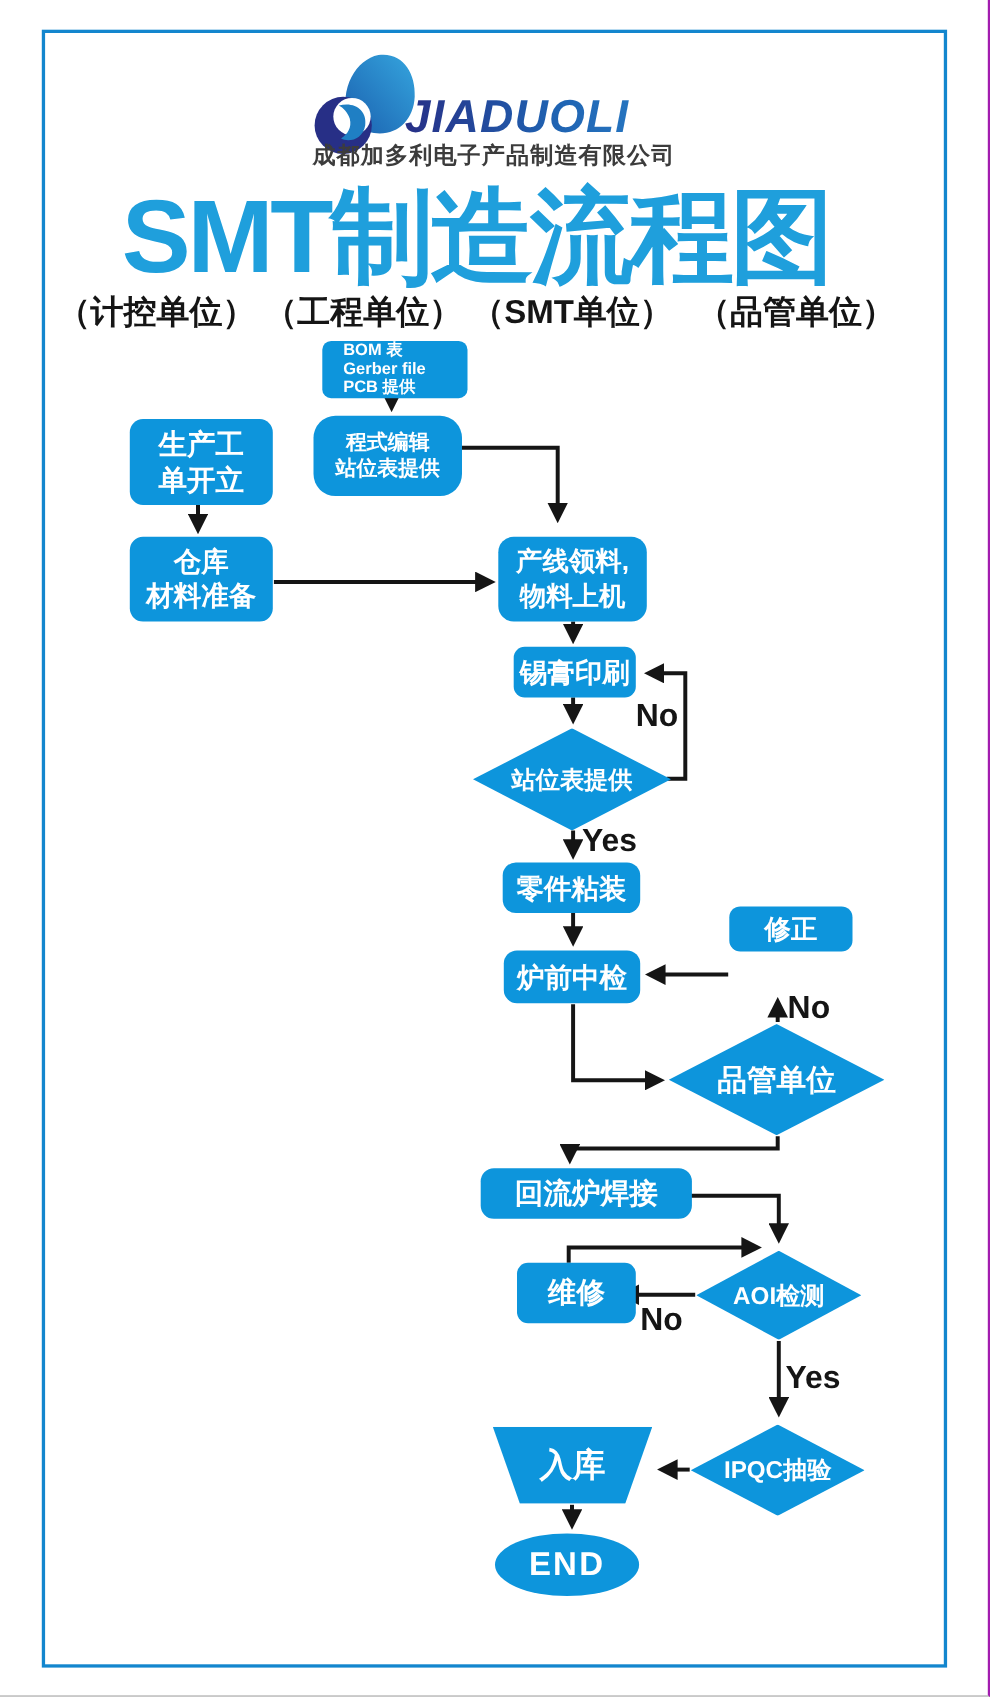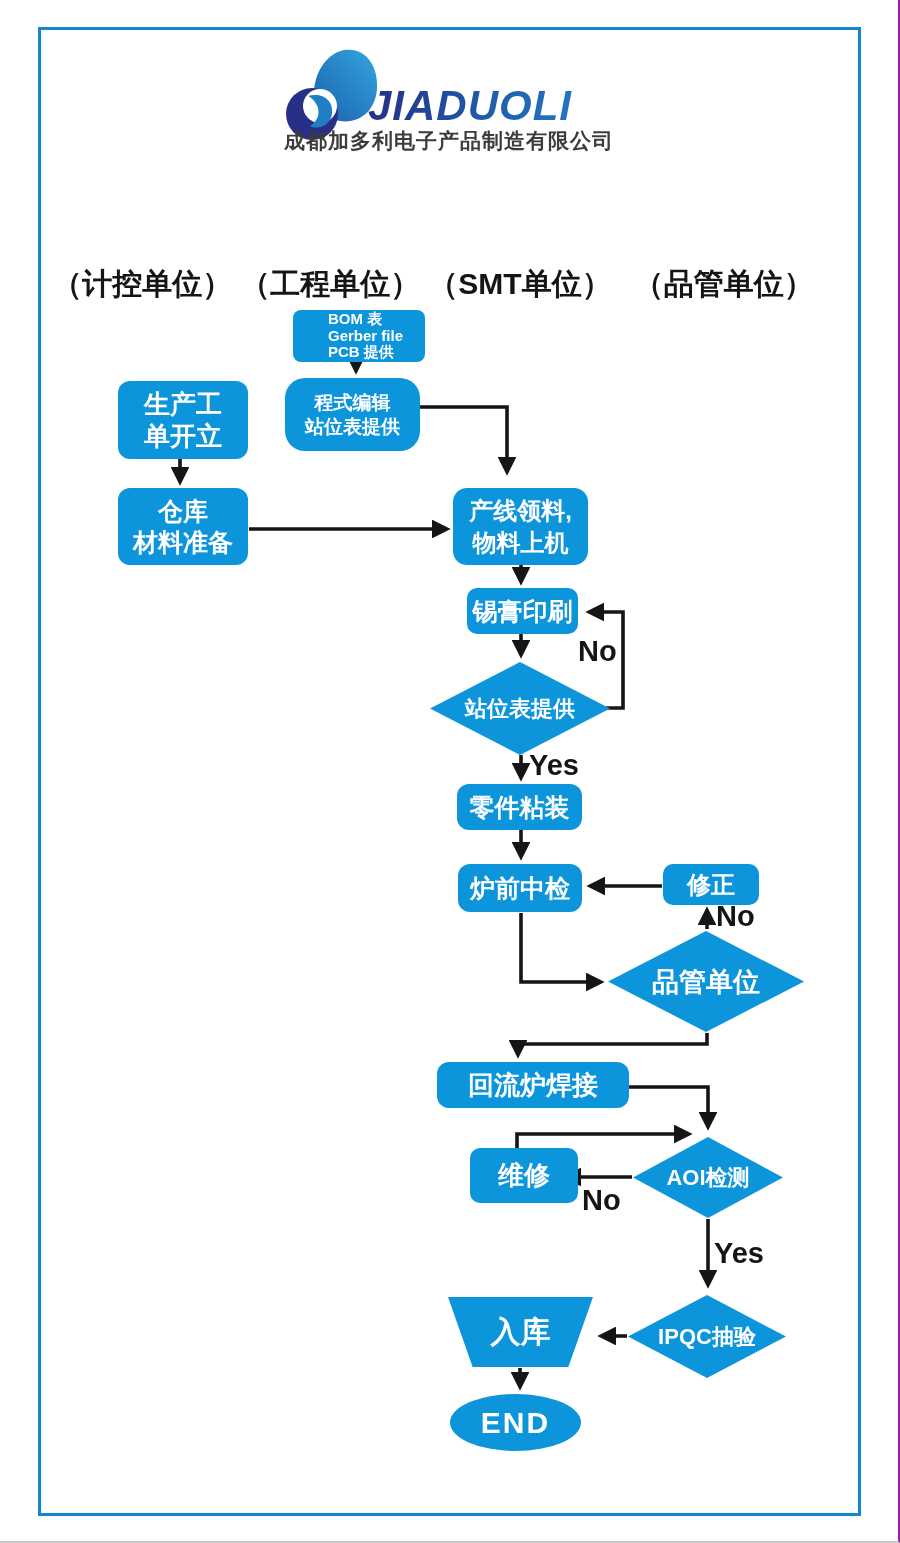--- a/index.html
+++ b/index.html
@@ -63,20 +63,21 @@
         <stop offset="1" stop-color="#35a5de"></stop>
       </linearGradient>
     </defs>
     <path d="M38,66 C30,36 46,10 66,6 C88,3 100,22 99,44 C98,66 82,80 62,77 C52,75 43,72 38,66 Z" fill="url(#lg1)"></path>
     <circle cx="34" cy="70" r="26" fill="#272F86"></circle>
     <circle cx="42" cy="62" r="17" fill="#ffffff"></circle>
     <path d="M30,52 C44,48 56,56 54,70 C52,82 40,86 32,82 C38,78 42,72 40,64 C38,58 34,54 30,52 Z" fill="#1f7fc4"></path>
   </svg>
   <div id="logo-text">JIADUOLI</div>
   <div id="company-name">成都加多利电子产品制造有限公司</div>
+  <div id="main-title">SMT制造流程图</div>
   <div id="units-row">
     <span class="unit">（计控单位）</span>
     <span class="unit">（工程单位）</span>
     <span class="unit">（SMT单位）</span>
     <span class="unit">（品管单位）</span>
   </div>
 
   <svg id="connectors" width="900" height="1543" viewBox="0 0 900 1543">
     <defs>
       <marker id="arr" viewBox="0 0 10 10" refX="7.5" refY="5" markerWidth="5.2" markerHeight="5.2" orient="auto-start-reverse">
@@ -99,21 +100,21 @@
       <path d="M707,1033 V1044 H518 V1054" marker-end="url(#arr)"></path>
       <path d="M599,1087 H708 V1126" marker-end="url(#arr)"></path>
       <path d="M517,1148 V1134 H688" marker-end="url(#arr)"></path>
       <path d="M632,1177 H567" marker-end="url(#arr)"></path>
       <path d="M708,1219 V1284" marker-end="url(#arr)"></path>
       <path d="M627,1336 H602" marker-end="url(#arr)"></path>
       <path d="M520,1368 V1386" marker-end="url(#arr)"></path>
     </g>
   </svg>
 
-  <div class="node rect" style="left:293px;top:310px;width:132px;height:52px;border-radius:8px;align-items:flex-start;padding-left:35px;font-size:15px;line-height:16.5px;text-align:left;">
+  <div class="node rect" style="left:293px;top:310px;width:132px;height:52px;border-radius:8px;align-items:flex-start;padding-left:19px;font-size:15px;line-height:16.5px;text-align:left;">
     <span>BOM 表</span>
     <span>Gerber file</span>
     <span>PCB 提供</span>
   </div>
 
   <div class="node rect" style="left:285px;top:378px;width:135px;height:73px;border-radius:20px;font-size:19px;line-height:24px;">
     <span>程式编辑</span>
     <span>站位表提供</span>
   </div>
 
@@ -142,21 +143,21 @@
   </div>
 
   <div class="node rect" style="left:457px;top:784px;width:125px;height:46px;font-size:25px;">
     <span>零件粘装</span>
   </div>
 
   <div class="node rect" style="left:458px;top:864px;width:124px;height:48px;font-size:25px;">
     <span>炉前中检</span>
   </div>
 
-  <div class="node rect" style="left:663px;top:864px;width:96px;height:41px;border-radius:10px;font-size:24px;">
+  <div class="node rect" style="left:663px;top:824px;width:112px;height:41px;border-radius:10px;font-size:24px;">
     <span>修正</span>
   </div>
 
   <div class="node diamond" style="left:608px;top:931px;width:196px;height:101px;font-size:27px;">
     <span class="fill"></span>
     <span class="lbl">品管单位</span>
   </div>
 
   <div class="node rect" style="left:437px;top:1062px;width:192px;height:46px;font-size:26px;">
     <span>回流炉焊接</span>

